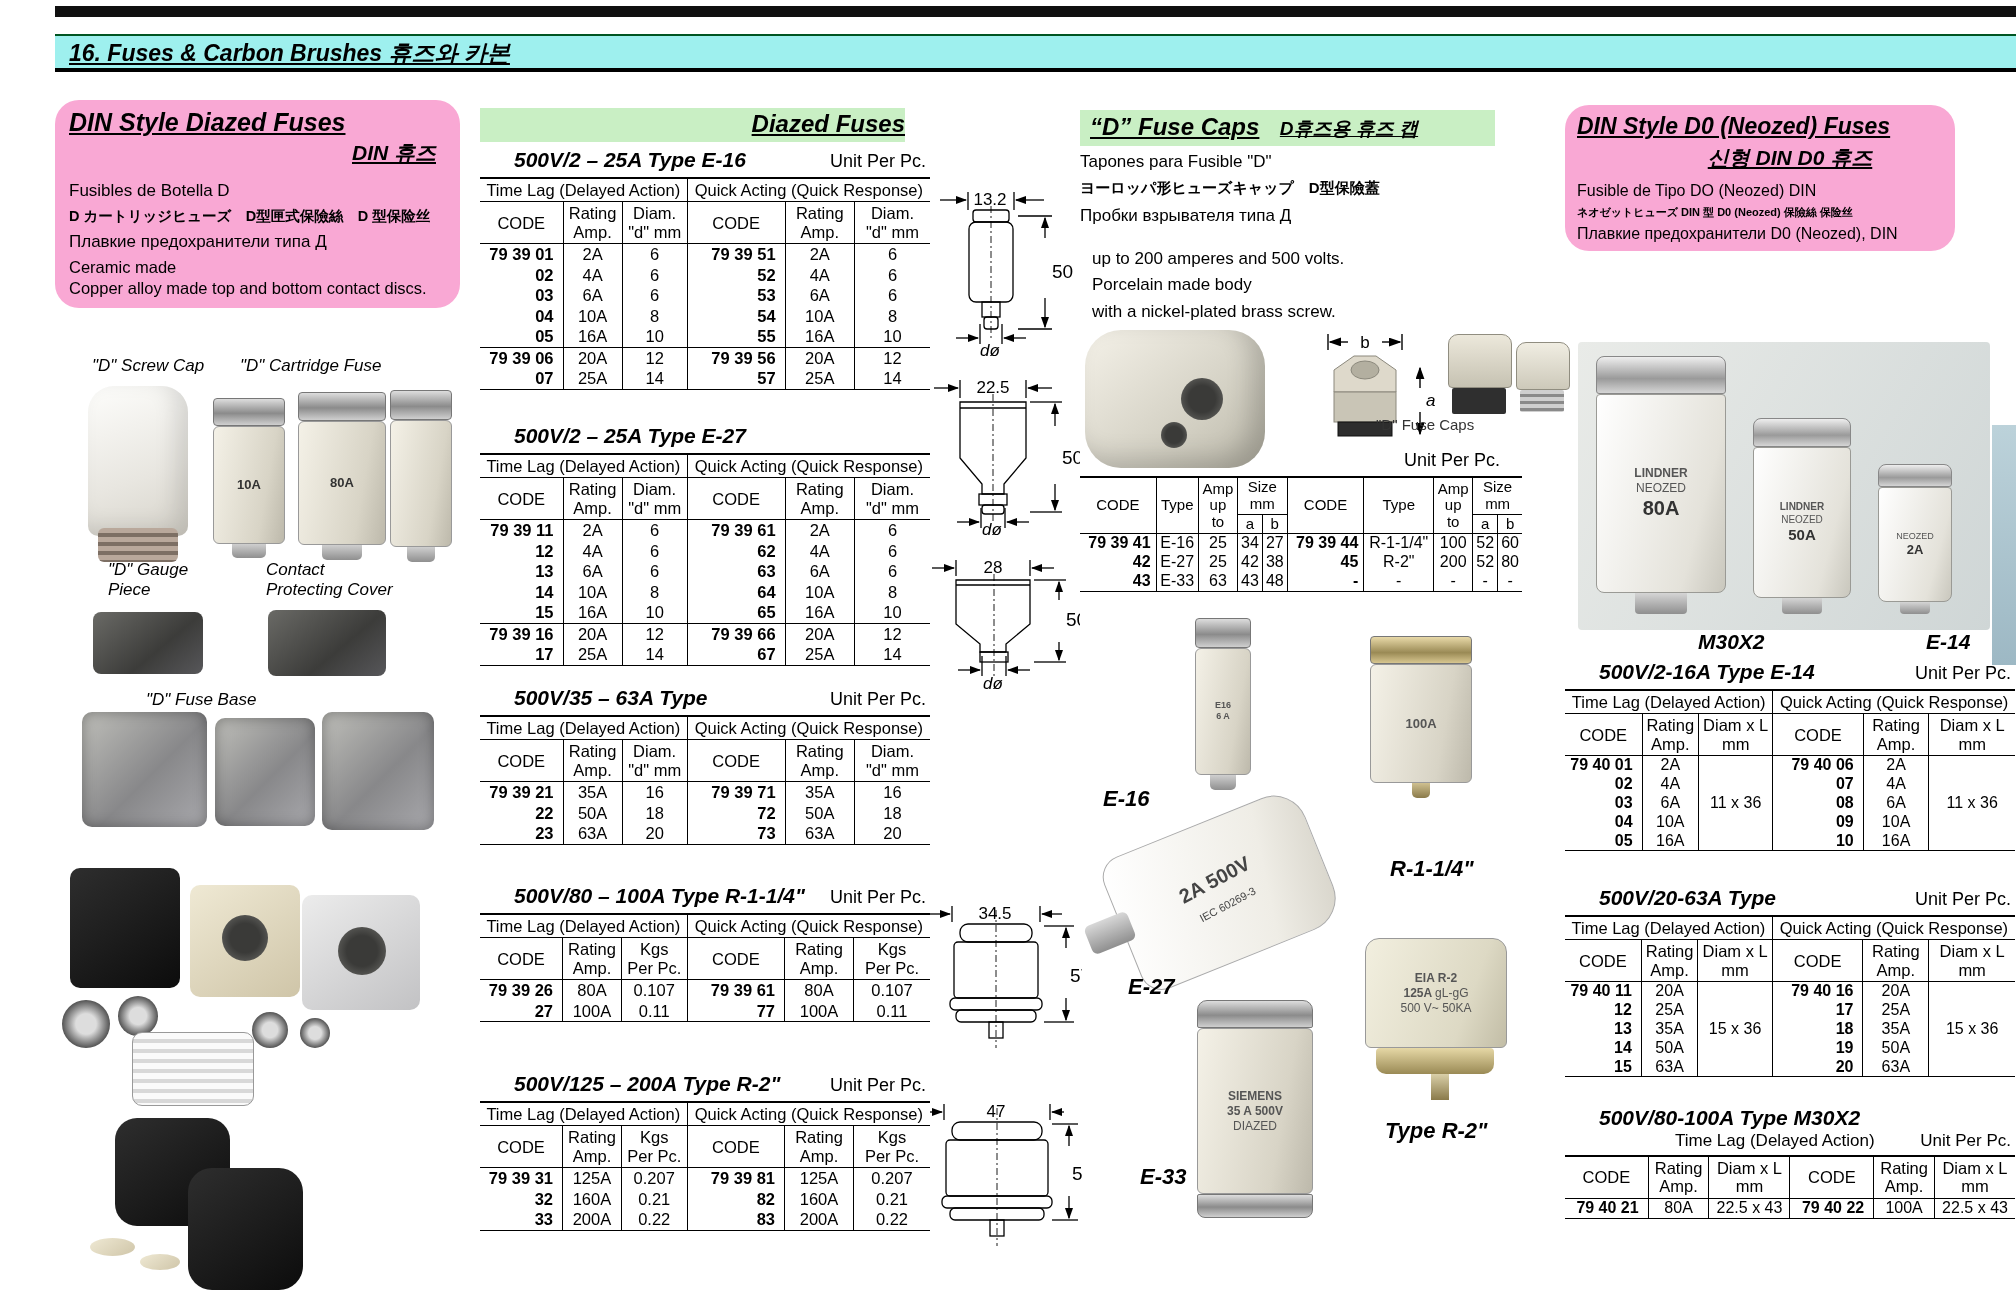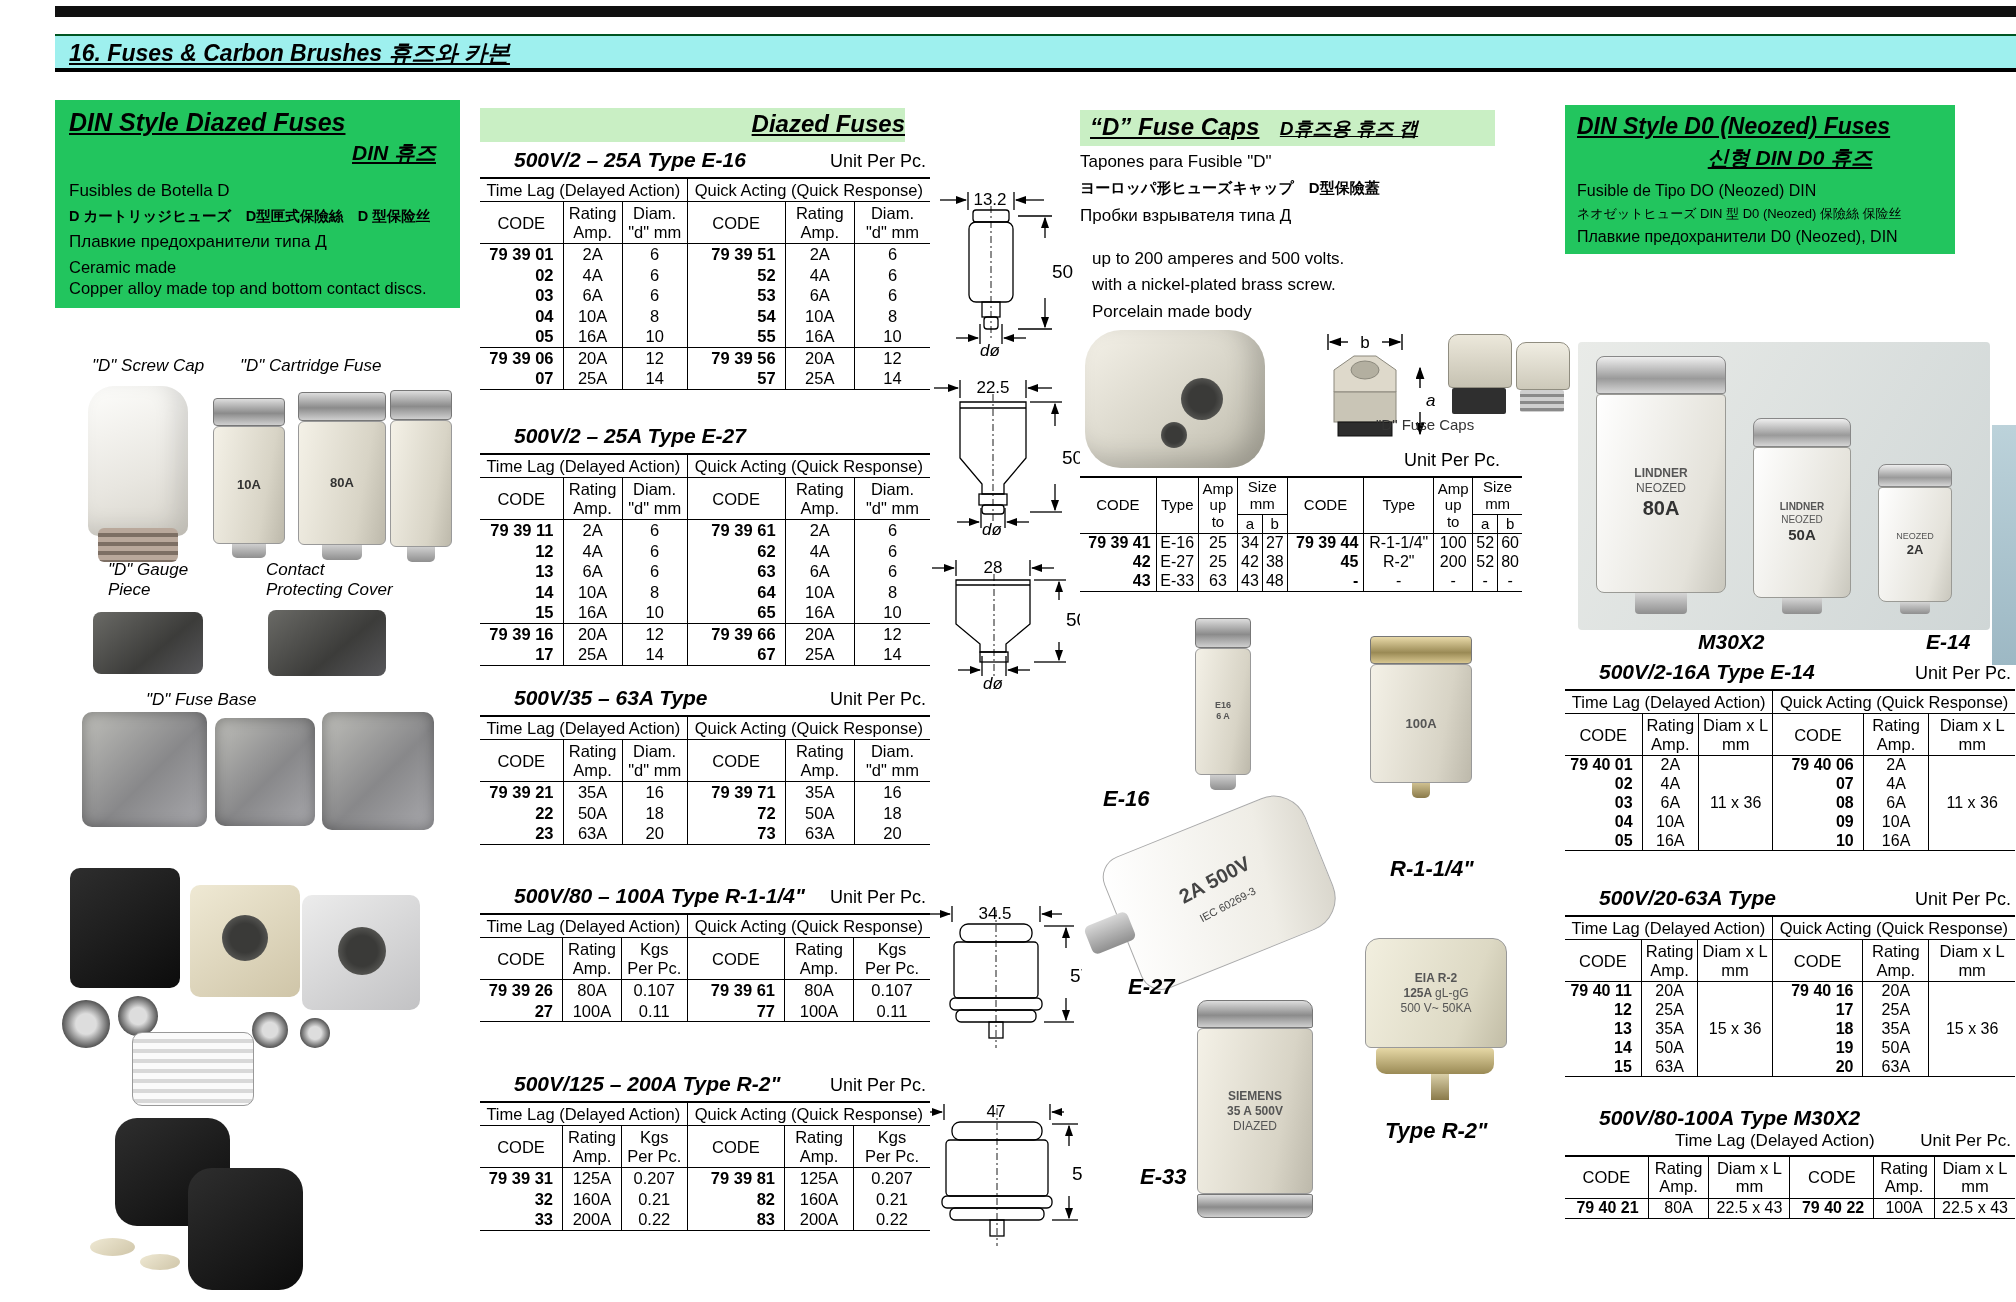--- a/index.html
+++ b/index.html
@@ -9,21 +9,21 @@
   .bi{font-weight:bold;font-style:italic;text-decoration:underline;}
   .pre{white-space:pre-line;}
 
   
   #topbar{left:55px;right:0;top:6px;height:11px;background:#101010;}
   #titlebar{left:55px;right:0;top:34px;height:30px;background:#9ef0ee;
             border-top:2px solid #052;border-bottom:4px solid #000;padding:2px 0 0 14px;}
   #titlebar .t{font-size:23px;}
 
   
-  .greenbox{background:#22c55e;}
+  .greenbox{background:#f9a8d4;border-radius:24px;}
   #din-box{left:55px;top:100px;width:405px;padding:8px 14px 10px 14px;box-sizing:border-box;}
   #din-box h1{margin:0;font-size:25px;font-style:italic;}
   #din-box .ko{text-align:right;font-size:21px;margin:2px 10px 4px 0;}
   #din-box .l1{font-size:17px;margin-top:14px;}
   #din-box .l2{font-size:14.5px;font-weight:bold;margin-top:6px;}
   #din-box .l3{font-size:17px;margin-top:6px;}
   #din-box .n{font-size:16.5px;margin-top:2px;}
   #din-box .n.first{margin-top:6px;}
 
   .caption{font-size:17px;font-style:italic;}
@@ -84,21 +84,21 @@
   #caps-desc{left:1092px;top:246px;width:420px;font-size:17px;line-height:1.55;}
 
   .fuselabel{font-size:22px;font-weight:bold;font-style:italic;white-space:nowrap;}
   .tinytxt{font-size:9px;color:#555;font-weight:bold;text-align:center;line-height:1.25;}
 
   
   #nz-box{left:1565px;top:105px;width:390px;padding:8px 12px 8px 12px;box-sizing:border-box;}
   #nz-box h1{margin:0;font-size:23px;font-style:italic;}
   #nz-box .ko{text-align:center;font-size:21px;margin:4px 0 10px 60px;}
   #nz-box .l1{font-size:16px;margin-top:4px;}
-  #nz-box .l2{font-size:13px;font-weight:normal;margin-top:5px;}
+  #nz-box .l2{font-size:11px;font-weight:bold;margin-top:5px;}
   #nz-box .l3{font-size:16px;margin-top:5px;}
   #nz-desc{left:1578px;top:276px;width:420px;font-size:16.5px;line-height:1.3;}
   #nz-photo{left:1578px;top:342px;width:412px;height:288px;background:linear-gradient(120deg,#e9ebe8,#cfd6d6);border-radius:4px;}
   .nzfuse{position:absolute;display:flex;flex-direction:column;}
   .nzfuse .cap{height:14%;background:linear-gradient(#eee,#9a9a9a 60%,#d5d5d5);border-radius:8px 8px 3px 3px;border:1px solid #888;}
   .nzfuse .bod{flex:1;background:linear-gradient(105deg,#ffffff,#e4e2da 75%,#c9c7bd);border:1px solid #9a9a95;border-radius:4px 4px 8px 8px;
        display:flex;flex-direction:column;align-items:center;justify-content:center;}
   .nzfuse .tip{height:8%;width:40%;margin:0 auto;background:linear-gradient(#d5d5d5,#8f8f8f);border-radius:0 0 4px 4px;}
   .amptxt{font-size:15px;font-weight:bold;color:#333;}
 
@@ -650,22 +650,22 @@
     <span class="t bi">“D” Fuse Caps</span>
     <span class="ko bi">D휴즈용  휴즈 캡</span>
   </div>
   <div class="abs" id="caps-lines">
     <div class="l1">Tapones para Fusible "D"</div>
     <div class="l2">ヨーロッパ形ヒューズキャップ　D型保險蓋</div>
     <div class="l3">Пробки взрывателя типа Д</div>
   </div>
   <div class="abs" id="caps-desc">
     <div>up to 200  amperes and 500 volts.</div>
+    <div>Porcelain made  body</div>
     <div>with a nickel-plated brass screw.</div>
-    <div>Porcelain made  body</div>
   </div>
 
   <div class="ph" style="left:1085px;top:330px;width:180px;height:138px;border-radius:36px;
        background:linear-gradient(140deg,#f4f1e8,#d2cfc2 65%,#b9b6a8);box-shadow:inset -14px -10px 24px rgba(0,0,0,.18);">
     <div class="hole" style="left:96px;top:48px;width:42px;height:42px;"></div>
     <div class="hole" style="left:76px;top:92px;width:26px;height:26px;"></div>
   </div>
 
   <svg class="abs" style="left:1300px;top:330px;" width="155" height="142" viewBox="0 0 155 142">
     <g stroke="#000" fill="none" stroke-width="1.4">

